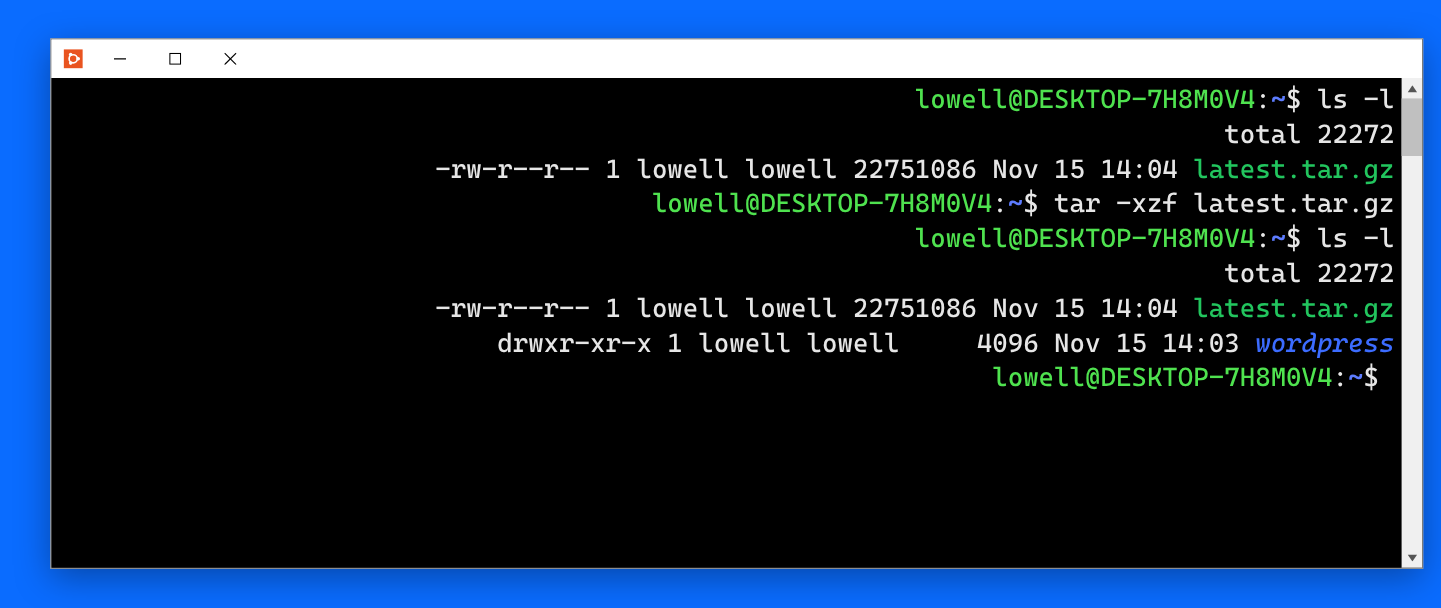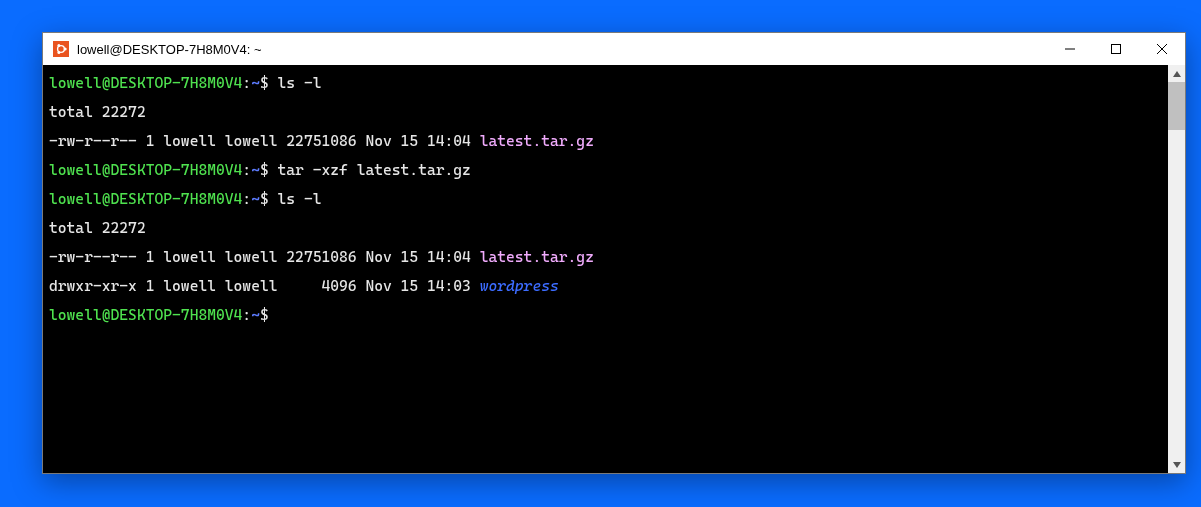--- a/index.html
+++ b/index.html
@@ -62,30 +62,31 @@
     .terminal-wrap {
       flex: 1;
       display: flex;
       background: #000;
     }
     .terminal {
       flex: 1;
       background: #000;
       color: #ccc;
       font-family: "Cascadia Mono", "Consolas", "DejaVu Sans Mono", monospace;
-      font-size: 15px;
+      font-size: 22px;
       line-height: 29px;
       padding: 4px 6px 6px 6px;
       white-space: pre;
       overflow: hidden;
+      text-align: right;
     }
     .prompt-user { color: #4fe24f; }
     .prompt-path { color: #5d7cff; }
     .fg-white   { color: #e6e6e6; }
-    .fg-red     { color: #f0abfc; }
+    .fg-red     { color: #22c55e; }
     .fg-blue    { color: #3c6cff; font-style: italic; }
     .scrollbar {
       width: 17px;
       background: #f0f0f0;
       display: flex;
       flex-direction: column;
       align-items: center;
     }
     .sb-btn {
       width: 17px;
@@ -118,21 +119,20 @@
   <div class="titlebar">
     <span class="app-icon">
       <svg width="16" height="16" viewBox="0 0 16 16">
         <rect width="16" height="16" fill="#E95420"></rect>
         <circle cx="8" cy="8" r="3.4" fill="none" stroke="#fff" stroke-width="1.4"></circle>
         <circle cx="12.2" cy="8" r="1.5" fill="#fff"></circle>
         <circle cx="5.9" cy="4.4" r="1.5" fill="#fff"></circle>
         <circle cx="5.9" cy="11.6" r="1.5" fill="#fff"></circle>
       </svg>
     </span>
-    <span class="title-text">lowell@DESKTOP-7H8M0V4: ~</span>
     <div class="win-controls">
       <div class="win-btn">
         <svg width="10" height="10">
             <line x1="0" y1="5" x2="10" y2="5" stroke="#000" stroke-width="1"></line>
           </svg>
       </div>
       <div class="win-btn">
         <svg width="10" height="10">
             <rect x="0.5" y="0.5" width="9" height="9" fill="none" stroke="#000" stroke-width="1"></rect>
           </svg>

